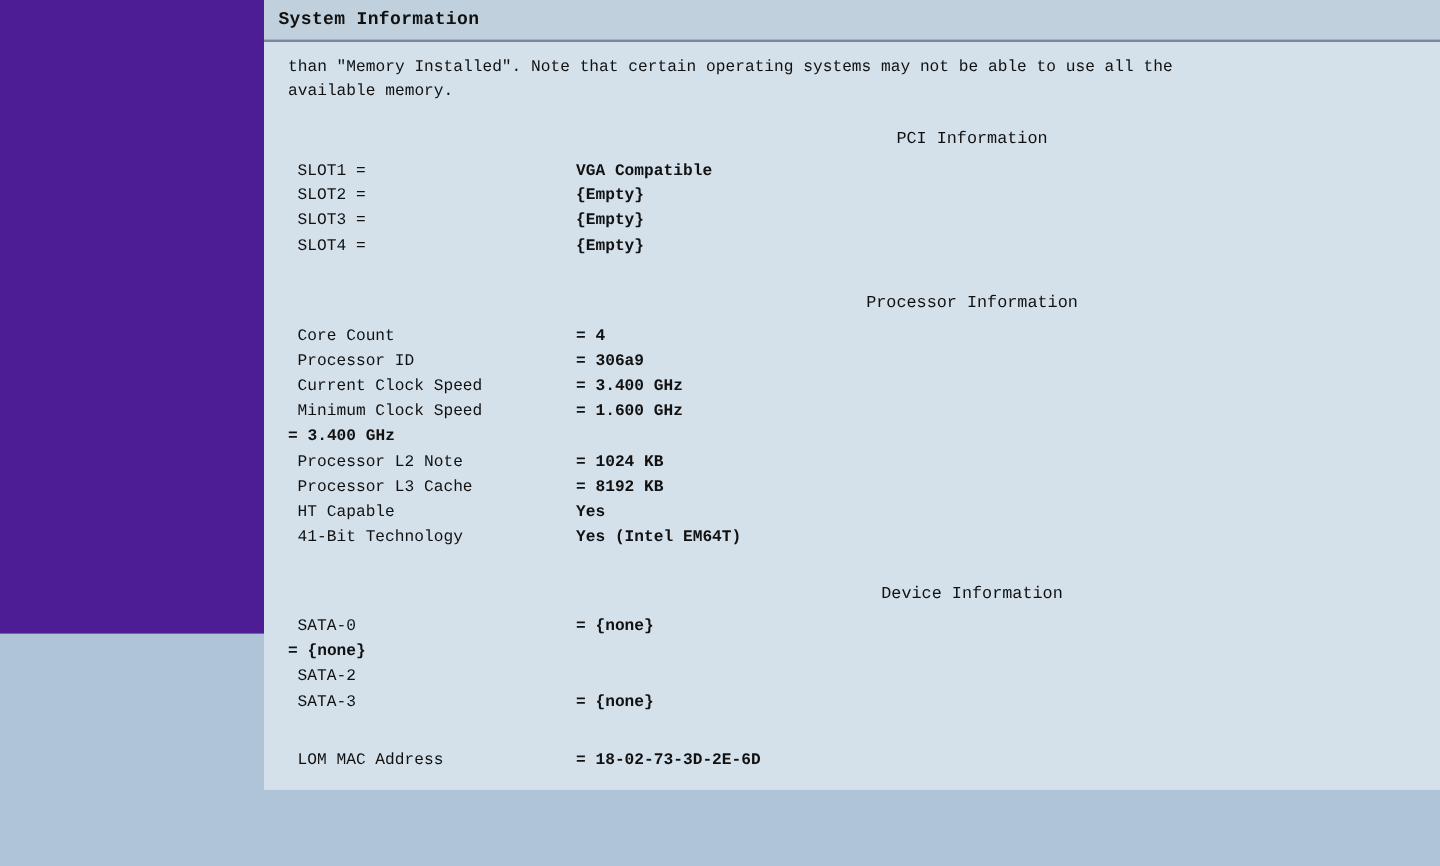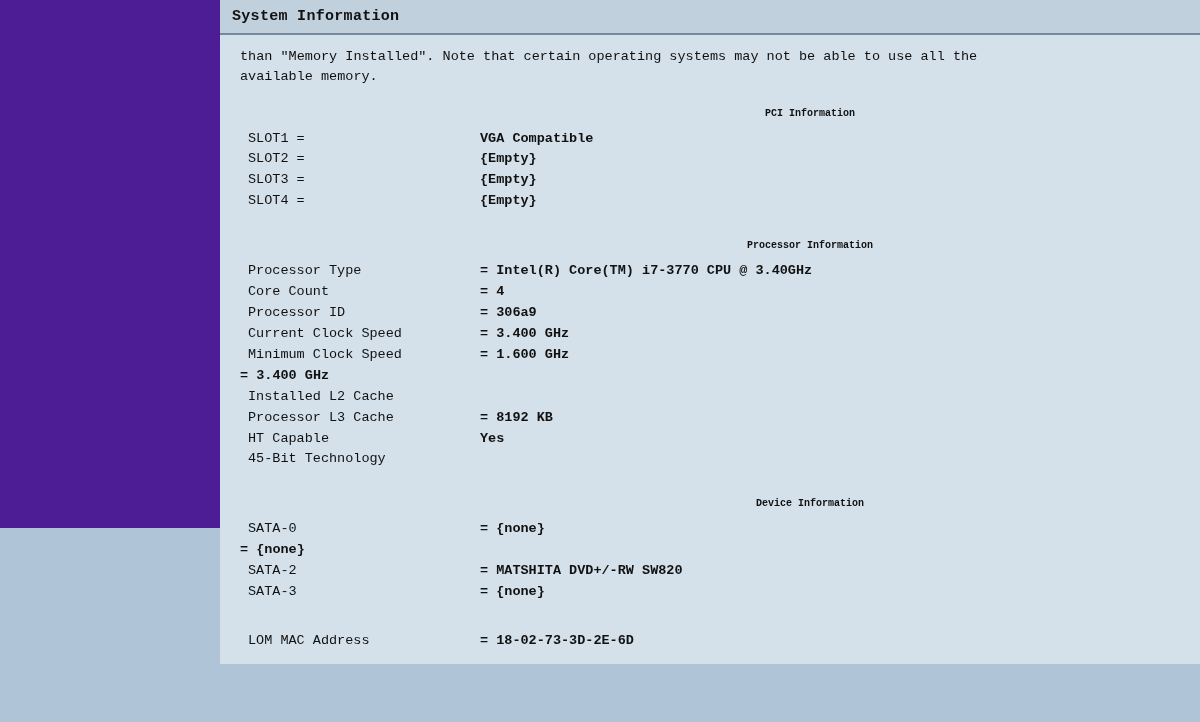--- a/index.html
+++ b/index.html
@@ -67,22 +67,22 @@
       margin-bottom: 20px;
       line-height: 1.5;
     }
 
     .section {
       margin-bottom: 28px;
     }
 
     .section-heading {
       text-align: center;
-      font-size: 10px;
-      font-weight: bold;
+      font-size: 14px;
+      font-weight: normal;
       color: #111;
       margin-bottom: 10px;
       padding-left: 200px;
     }
 
     .info-table {
       display: flex;
       flex-direction: column;
       gap: 0;
     }
@@ -146,74 +146,71 @@
       <span class="info-label">SLOT4 =</span>
       <span class="info-value">{Empty}</span>
     </div>
           </div>
       </div>
 
       <div class="section">
         <div class="section-heading">Processor Information</div>
         <div class="info-table">
 
-        <div class="info-row">
-      <span class="info-label">Processor Type</span>
-      <span class="info-value">= Intel(R) Core(TM) i7-3770 CPU @ 3.40GHz</span>
-    </div>
             <div class="info-row">
       <span class="info-label">Core Count</span>
       <span class="info-value">= 4</span>
     </div>
             <div class="info-row">
       <span class="info-label">Processor ID</span>
       <span class="info-value">= 306a9</span>
     </div>
             <div class="info-row">
       <span class="info-label">Current Clock Speed</span>
       <span class="info-value">= 3.400 GHz</span>
     </div>
             <div class="info-row">
       <span class="info-label">Minimum Clock Speed</span>
       <span class="info-value">= 1.600 GHz</span>
     </div>
             <div class="info-row">
       <span class="info-value">= 3.400 GHz</span>
     </div>
             <div class="info-row">
-      <span class="info-label">Installed L2 Cache</span>
+      <span class="info-label">Processor L2 Note</span>
+      <span class="info-value">= 1024 KB</span>
     </div>
             <div class="info-row">
       <span class="info-label">Processor L3 Cache</span>
       <span class="info-value">= 8192 KB</span>
     </div>
             <div class="info-row">
       <span class="info-label">HT Capable</span>
       <span class="info-value">Yes</span>
     </div>
             <div class="info-row">
-      <span class="info-label">45-Bit Technology</span>
+      <span class="info-label">41-Bit Technology</span>
+      <span class="info-value">Yes (Intel EM64T)</span>
     </div>
           </div>
       </div>
 
       <div class="section">
         <div class="section-heading">Device Information</div>
         <div class="info-table">
 
         <div class="info-row">
       <span class="info-label">SATA-0</span>
       <span class="info-value">= {none}</span>
     </div>
             <div class="info-row">
       <span class="info-value">= {none}</span>
     </div>
             <div class="info-row">
       <span class="info-label">SATA-2</span>
-      <span class="info-value">= MATSHITA DVD+/-RW SW820</span>
     </div>
             <div class="info-row">
       <span class="info-label">SATA-3</span>
       <span class="info-value">= {none}</span>
     </div>
           </div>
       </div>
 
       <div class="info-table">
         <div class="info-row">

